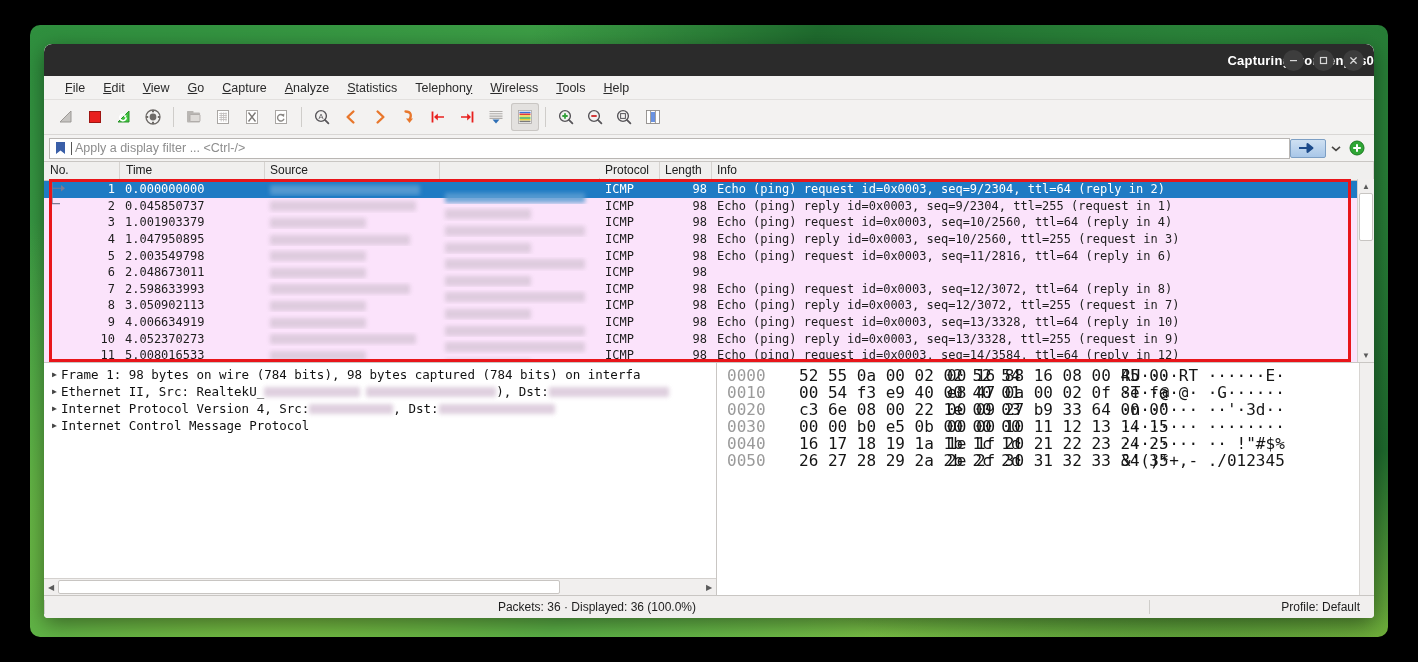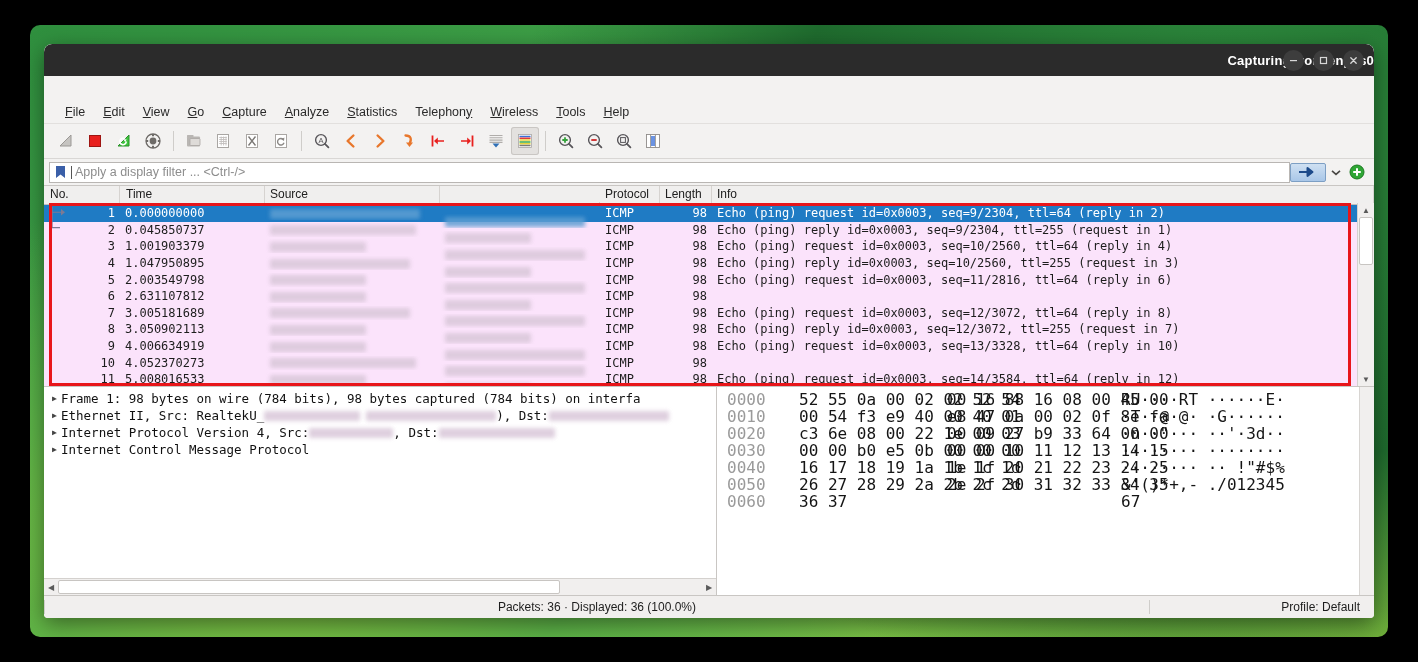--- a/index.html
+++ b/index.html
@@ -70,21 +70,20 @@
   }
   .wc svg { display:block; }
   
   .menubar {
     height: 23px;
     background: #f3f2f1;
     border-bottom: 1px solid #e2e0de;
     display: flex; align-items: center;
     padding-left: 12px;
     flex: 0 0 auto;
-    margin-top: 24px;
   }
   .menu-item {
     font-size: 12.5px;
     color: #2a2a2a;
     padding: 2px 9px;
     white-space: nowrap;
   }
   .menu-item u { text-decoration: underline; }
   
   .toolbar {
@@ -585,29 +584,29 @@
             <div class="col col-no">5</div>
             <div class="col col-time">2.003549798</div>
             <div class="col col-src"><span class="redacted" style="width: 96px;"></span></div>
             <div class="col col-dst"><span class="redacted" style="width: 140px;"></span></div>
             <div class="col col-proto">ICMP</div>
             <div class="col col-len">98</div>
             <div class="col col-info">Echo (ping) request   id=0x0003, seq=11/2816, ttl=64 (reply in 6)</div>
           </div>
           <div class="prow">
             <div class="col col-no">6</div>
-            <div class="col col-time">2.631107812</div>
+            <div class="col col-time">2.048673011</div>
             <div class="col col-src"><span class="redacted" style="width: 96px;"></span></div>
             <div class="col col-dst"><span class="redacted" style="width: 86px;"></span></div>
             <div class="col col-proto">ICMP</div>
             <div class="col col-len">98</div>
           </div>
           <div class="prow">
             <div class="col col-no">7</div>
-            <div class="col col-time">3.005181689</div>
+            <div class="col col-time">2.598633993</div>
             <div class="col col-src"><span class="redacted" style="width: 140px;"></span></div>
             <div class="col col-dst"><span class="redacted" style="width: 140px;"></span></div>
             <div class="col col-proto">ICMP</div>
             <div class="col col-len">98</div>
             <div class="col col-info">Echo (ping) request   id=0x0003, seq=12/3072, ttl=64 (reply in 8)</div>
           </div>
           <div class="prow">
             <div class="col col-no">8</div>
             <div class="col col-time">3.050902113</div>
             <div class="col col-src"><span class="redacted" style="width: 96px;"></span></div>
@@ -625,20 +624,21 @@
             <div class="col col-len">98</div>
             <div class="col col-info">Echo (ping) request   id=0x0003, seq=13/3328, ttl=64 (reply in 10)</div>
           </div>
           <div class="prow">
             <div class="col col-no">10</div>
             <div class="col col-time">4.052370273</div>
             <div class="col col-src"><span class="redacted" style="width: 146px;"></span></div>
             <div class="col col-dst"><span class="redacted" style="width: 140px;"></span></div>
             <div class="col col-proto">ICMP</div>
             <div class="col col-len">98</div>
+            <div class="col col-info">Echo (ping) reply     id=0x0003, seq=13/3328, ttl=255 (request in 9)</div>
           </div>
           <div class="prow">
             <div class="col col-no">11</div>
             <div class="col col-time">5.008016533</div>
             <div class="col col-src"><span class="redacted" style="width: 96px;"></span></div>
             <div class="col col-dst"><span class="redacted" style="width: 86px;"></span></div>
             <div class="col col-proto">ICMP</div>
             <div class="col col-len">98</div>
             <div class="col col-info">Echo (ping) request   id=0x0003, seq=14/3584, ttl=64 (reply in 12)</div>
           </div>
@@ -691,21 +691,20 @@
       </div>
 
       <div class="bytes-pane" id="bytes-pane">
         <div class="bytes-vscroll"></div>
       <div class="hexline"><div class="hx-off">0000</div><div class="hx-h1">52 55 0a 00 02 02 52 54</div><div class="hx-h2">00 16 88 16 08 00 45 00</div><div class="hx-asc">RU····RT ······E·</div></div>
           <div class="hexline"><div class="hx-off">0010</div><div class="hx-h1">00 54 f3 e9 40 00 40 01</div><div class="hx-h2">e8 47 0a 00 02 0f 8e fa</div><div class="hx-asc">·T··@·@· ·G······</div></div>
           <div class="hexline"><div class="hx-off">0020</div><div class="hx-h1">c3 6e 08 00 22 1e 00 03</div><div class="hx-h2">00 09 27 b9 33 64 00 00</div><div class="hx-asc">·n··"··· ··'·3d··</div></div>
           <div class="hexline"><div class="hx-off">0030</div><div class="hx-h1">00 00 b0 e5 0b 00 00 00</div><div class="hx-h2">00 00 10 11 12 13 14 15</div><div class="hx-asc">········ ········</div></div>
           <div class="hexline"><div class="hx-off">0040</div><div class="hx-h1">16 17 18 19 1a 1b 1c 1d</div><div class="hx-h2">1e 1f 20 21 22 23 24 25</div><div class="hx-asc">········ ·· !"#$%</div></div>
           <div class="hexline"><div class="hx-off">0050</div><div class="hx-h1">26 27 28 29 2a 2b 2c 2d</div><div class="hx-h2">2e 2f 30 31 32 33 34 35</div><div class="hx-asc">&amp;'()*+,- ./012345</div></div>
-          <div class="hexline"><div class="hx-off">0060</div><div class="hx-h1">36 37</div><div class="hx-h2"></div><div class="hx-asc">67</div></div>
         </div>
     </div>
 
     <div class="statusbar">
       <div class="sb-sep"></div>
       <div class="sb-mid">Packets: 36 · Displayed: 36 (100.0%)</div>
       <div class="sb-sep"></div>
       <div class="sb-right">Profile: Default</div>
     </div>
 

